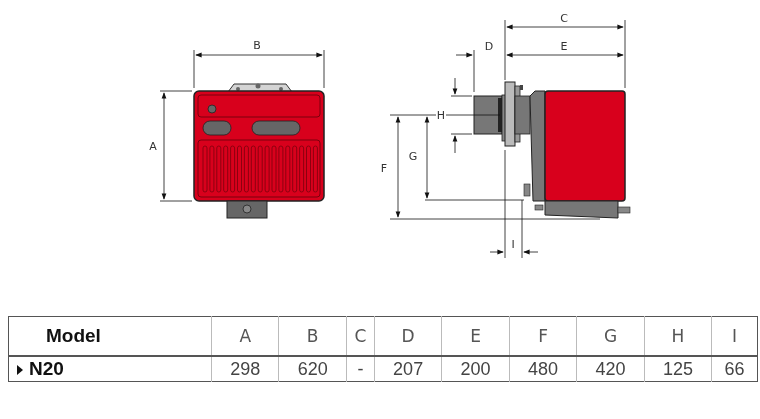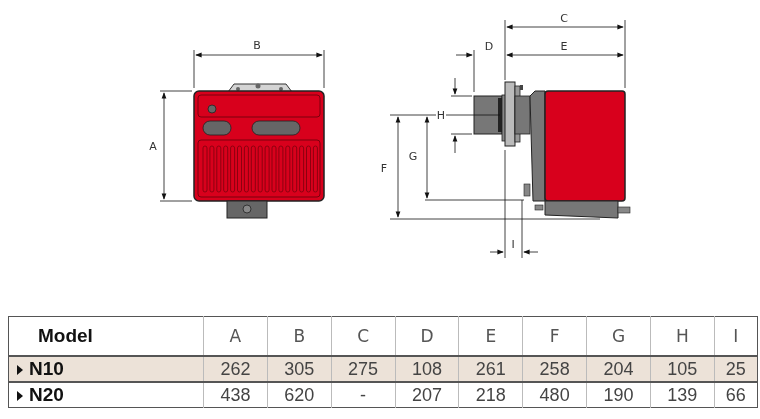--- a/index.html
+++ b/index.html
@@ -9,21 +9,21 @@
     #spec-table {
       position: absolute; left: 8px; top: 316px; width: 750px;
       border-collapse: collapse; border: 1px solid #555;
       font-family: "Liberation Sans", sans-serif;
     }
     #spec-table th, #spec-table td {
       border-left: 1px solid #bbb; text-align: center; padding: 0;
       color: #444; font-weight: normal; font-size: 18px;
     }
     #spec-table tr.hdr th { height: 38px; font-family: "DejaVu Sans", sans-serif; font-size: 17px; color:#555; }
-    #spec-table tr.hdr th.model { text-align: left; padding-left: 29px; font-weight: bold; font-size: 19px; color:#111; font-family:"Liberation Sans", sans-serif; border-left: none; width: 165px; margin-top: 7px; }
+    #spec-table tr.hdr th.model { text-align: left; padding-left: 37px; font-weight: bold; font-size: 19px; color:#111; font-family:"Liberation Sans", sans-serif; border-left: none; width: 165px; margin-top: 7px; }
     #spec-table tr.row td { height: 24px; border-top: 2px solid #555; }
     #spec-table tr.row.alt td { background: #ece2d8; }
     #spec-table td.model { text-align: left; padding-left: 8px; font-weight: bold; color: #111; border-left: none; font-size: 19px; }
     .tri { display: inline-block; width: 0; height: 0; border-top: 5px solid transparent; border-bottom: 5px solid transparent; border-left: 6px solid #111; margin-right: 6px; vertical-align: middle; }
   </style>
 </head>
 <body>
 
 <svg id="drawing" viewBox="0 0 760 300">
   <defs>
@@ -143,38 +143,26 @@
     <th>A</th>
     <th>B</th>
     <th>C</th>
     <th>D</th>
     <th>E</th>
     <th>F</th>
     <th>G</th>
     <th>H</th>
     <th>I</th>
   </tr>
-  <tr class="row alt">
-    <td class="model"><span class="tri"></span><span>N10</span></td>
-    <td>262</td>
-    <td>305</td>
-    <td>275</td>
-    <td>108</td>
-    <td>261</td>
-    <td>258</td>
-    <td>204</td>
-    <td>105</td>
-    <td>25</td>
-  </tr>
   <tr class="row">
     <td class="model"><span class="tri"></span><span>N20</span></td>
-    <td>438</td>
+    <td>298</td>
     <td>620</td>
     <td>-</td>
     <td>207</td>
-    <td>218</td>
+    <td>200</td>
     <td>480</td>
-    <td>190</td>
-    <td>139</td>
+    <td>420</td>
+    <td>125</td>
     <td>66</td>
   </tr>
 </tbody>
   </table>
 
 </body></html>

